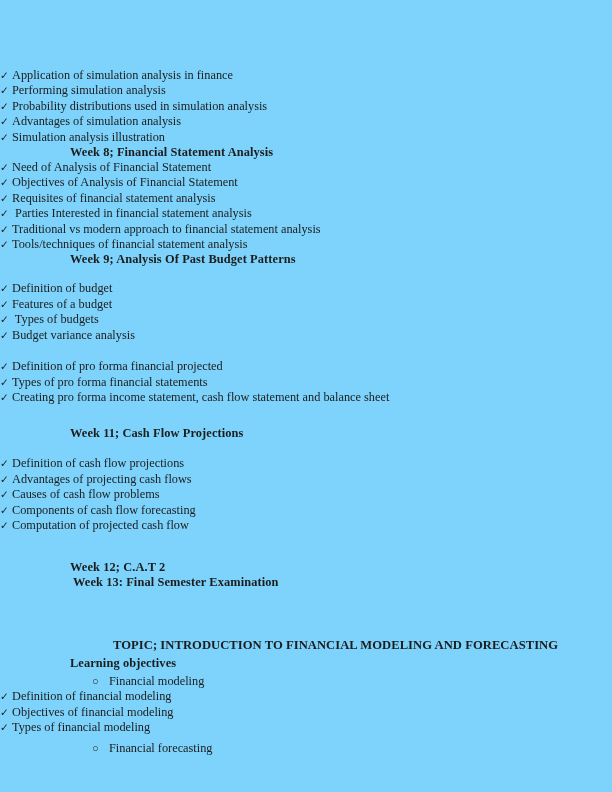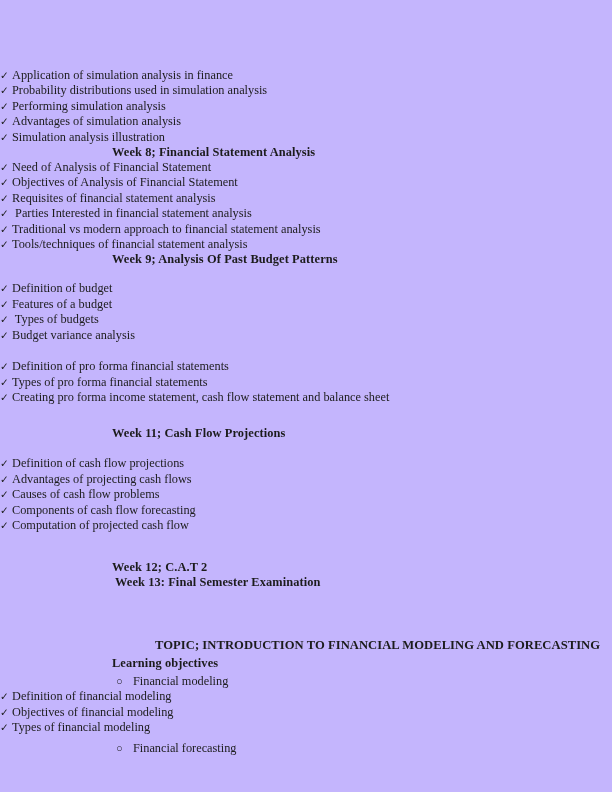--- a/index.html
+++ b/index.html
@@ -13,32 +13,32 @@
     height: 792px;
     overflow: hidden;
     font-family: "Liberation Serif", "DejaVu Serif", serif;
     color: #1c1c1c;
     -webkit-font-smoothing: antialiased;
   }
   .page {
     position: relative;
     width: 612px;
     height: 792px;
-    background: #c4b5fd;
+    background: #7dd3fc;
     box-sizing: border-box;
     padding: 0;
   }
 
   
   .heading {
     font-weight: bold;
     font-size: 12.4px;
     line-height: 15px;
     margin: 0;
-    padding-left: 112px;
+    padding-left: 70px;
     letter-spacing: 0.1px;
     white-space: pre;
   }
   .heading.topic {
     font-size: 12.6px;
     letter-spacing: 0.05px;
     margin-left: 43px;
   }
 
   
@@ -73,21 +73,21 @@
   
   ul.circlelist {
     list-style: none;
     margin: 0;
     padding: 0;
   }
   ul.circlelist > li {
     position: relative;
     font-size: 12.3px;
     line-height: 16px;
-    padding-left: 116px;
+    padding-left: 92px;
     white-space: pre;
   }
   ul.circlelist > li .bullet {
     width: 17px;
     font-size: 11px;
   }
   .spacer-md { height: 12px; }
   .spacer-lg { height: 22px; }
   .spacer-xl { height: 40px; }
 
@@ -95,22 +95,22 @@
 </style>
 </head>
 <body>
 
 <div class="page">
 
   <div class="spacer-xl" style="height:68px"></div>
 
   <ul class="checklist ind-a">
     <li><span class="bullet">✓</span><span class="txt">Application of simulation analysis in finance</span></li>
+    <li><span class="bullet">✓</span><span class="txt">Performing simulation analysis</span></li>
     <li><span class="bullet">✓</span><span class="txt">Probability distributions used in simulation analysis</span></li>
-    <li><span class="bullet">✓</span><span class="txt">Performing simulation analysis</span></li>
     <li><span class="bullet">✓</span><span class="txt">Advantages of simulation analysis</span></li>
     <li><span class="bullet">✓</span><span class="txt">Simulation analysis illustration</span></li>
   </ul>
 
   <p class="heading">Week 8; Financial Statement Analysis</p>
   <ul class="checklist ind-b">
     <li><span class="bullet">✓</span><span class="txt">Need of Analysis of Financial Statement</span></li>
     <li><span class="bullet">✓</span><span class="txt">Objectives of Analysis of Financial Statement</span></li>
     <li><span class="bullet">✓</span><span class="txt">Requisites of financial statement analysis</span></li>
     <li><span class="bullet">✓</span><span class="txt"> Parties Interested in financial statement analysis</span></li>
@@ -122,21 +122,21 @@
   <div class="spacer-md" style="height:14px"></div>
   <ul class="checklist ind-a">
     <li><span class="bullet">✓</span><span class="txt">Definition of budget</span></li>
     <li><span class="bullet">✓</span><span class="txt">Features of a budget</span></li>
     <li><span class="bullet">✓</span><span class="txt"> Types of budgets</span></li>
     <li><span class="bullet">✓</span><span class="txt">Budget variance analysis</span></li>
   </ul>
 
   <div class="spacer-md" style="height:16px"></div>
   <ul class="checklist ind-a">
-    <li><span class="bullet">✓</span><span class="txt">Definition of pro forma financial statements</span></li>
+    <li><span class="bullet">✓</span><span class="txt">Definition of pro forma financial projected</span></li>
     <li><span class="bullet">✓</span><span class="txt">Types of pro forma financial statements</span></li>
     <li><span class="bullet">✓</span><span class="txt">Creating pro forma income statement, cash flow statement and balance sheet</span></li>
   </ul>
 
   <div class="spacer-lg" style="height:21px"></div>
   <p class="heading">Week 11; Cash Flow Projections</p>
   <div class="spacer-md" style="height:15px"></div>
   <ul class="checklist ind-a">
     <li><span class="bullet">✓</span><span class="txt">Definition of cash flow projections</span></li>
     <li><span class="bullet">✓</span><span class="txt">Advantages of projecting cash flows</span></li>

